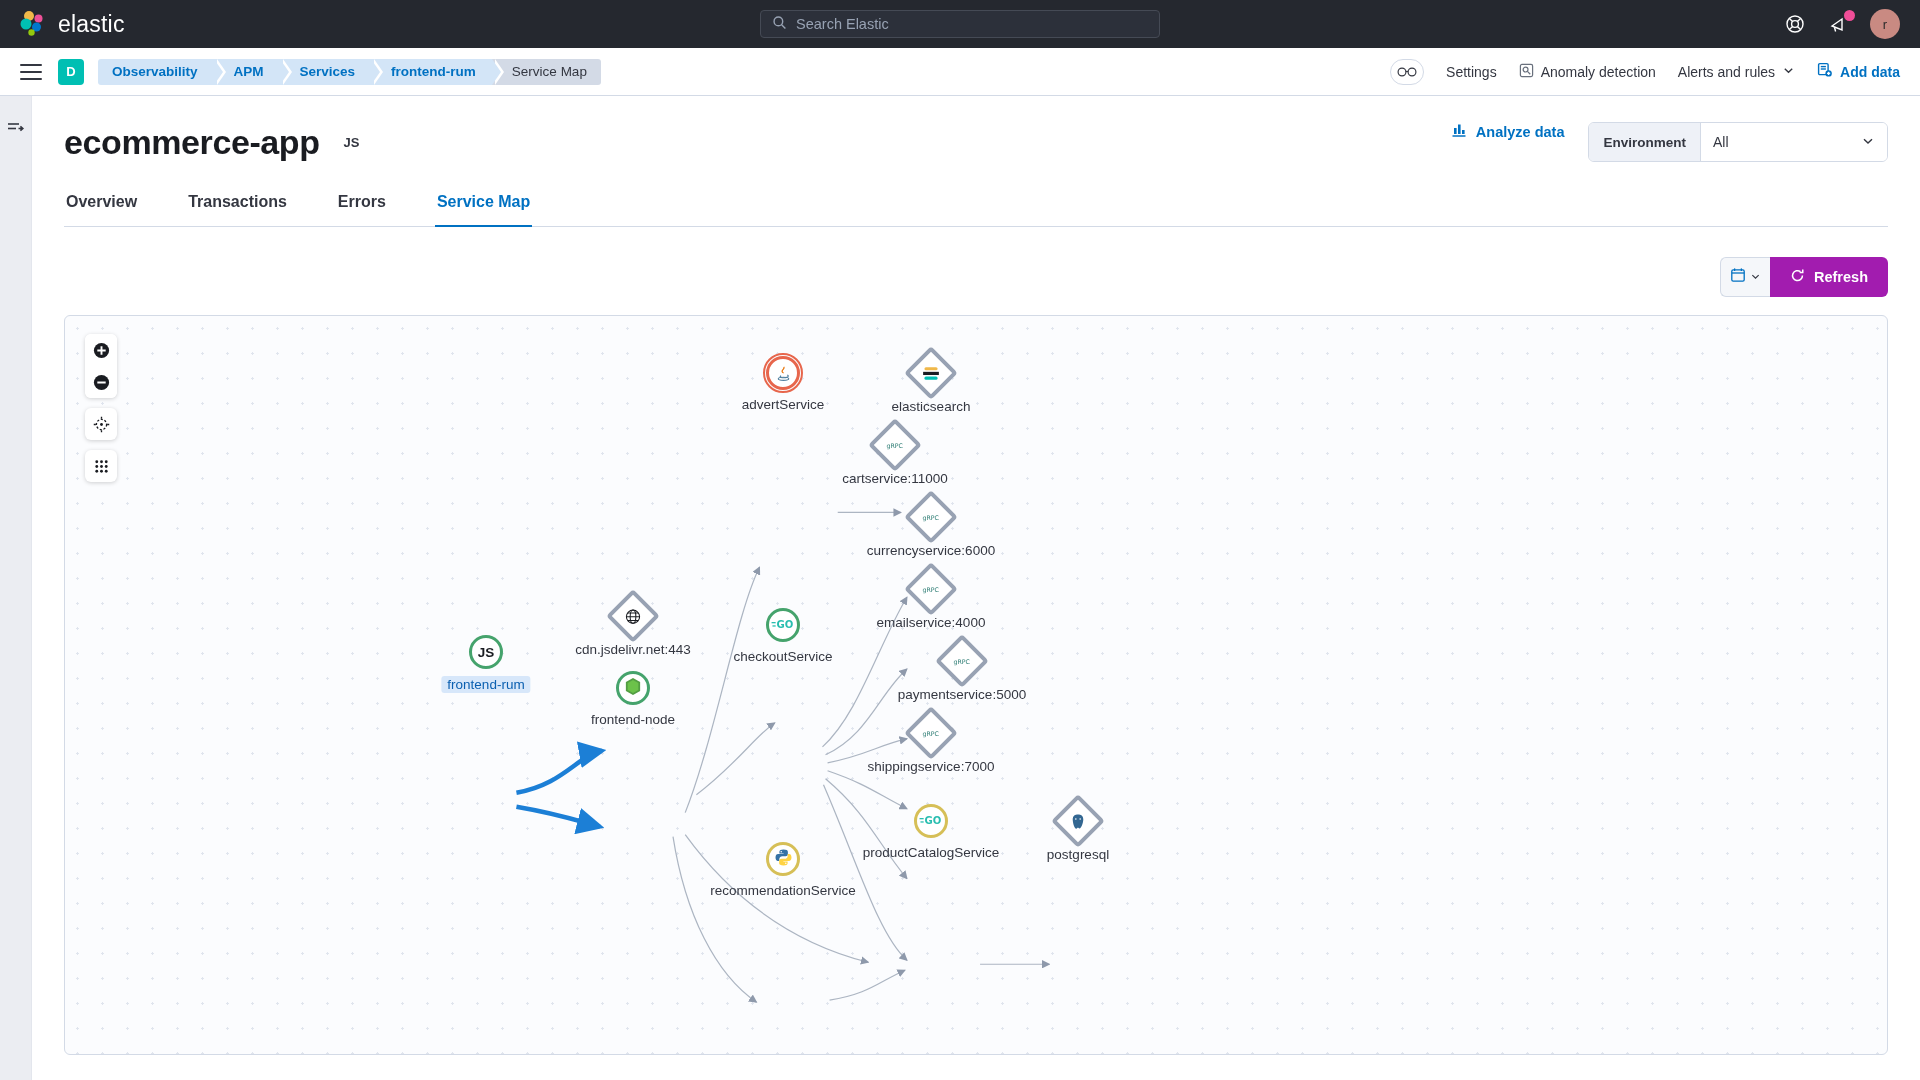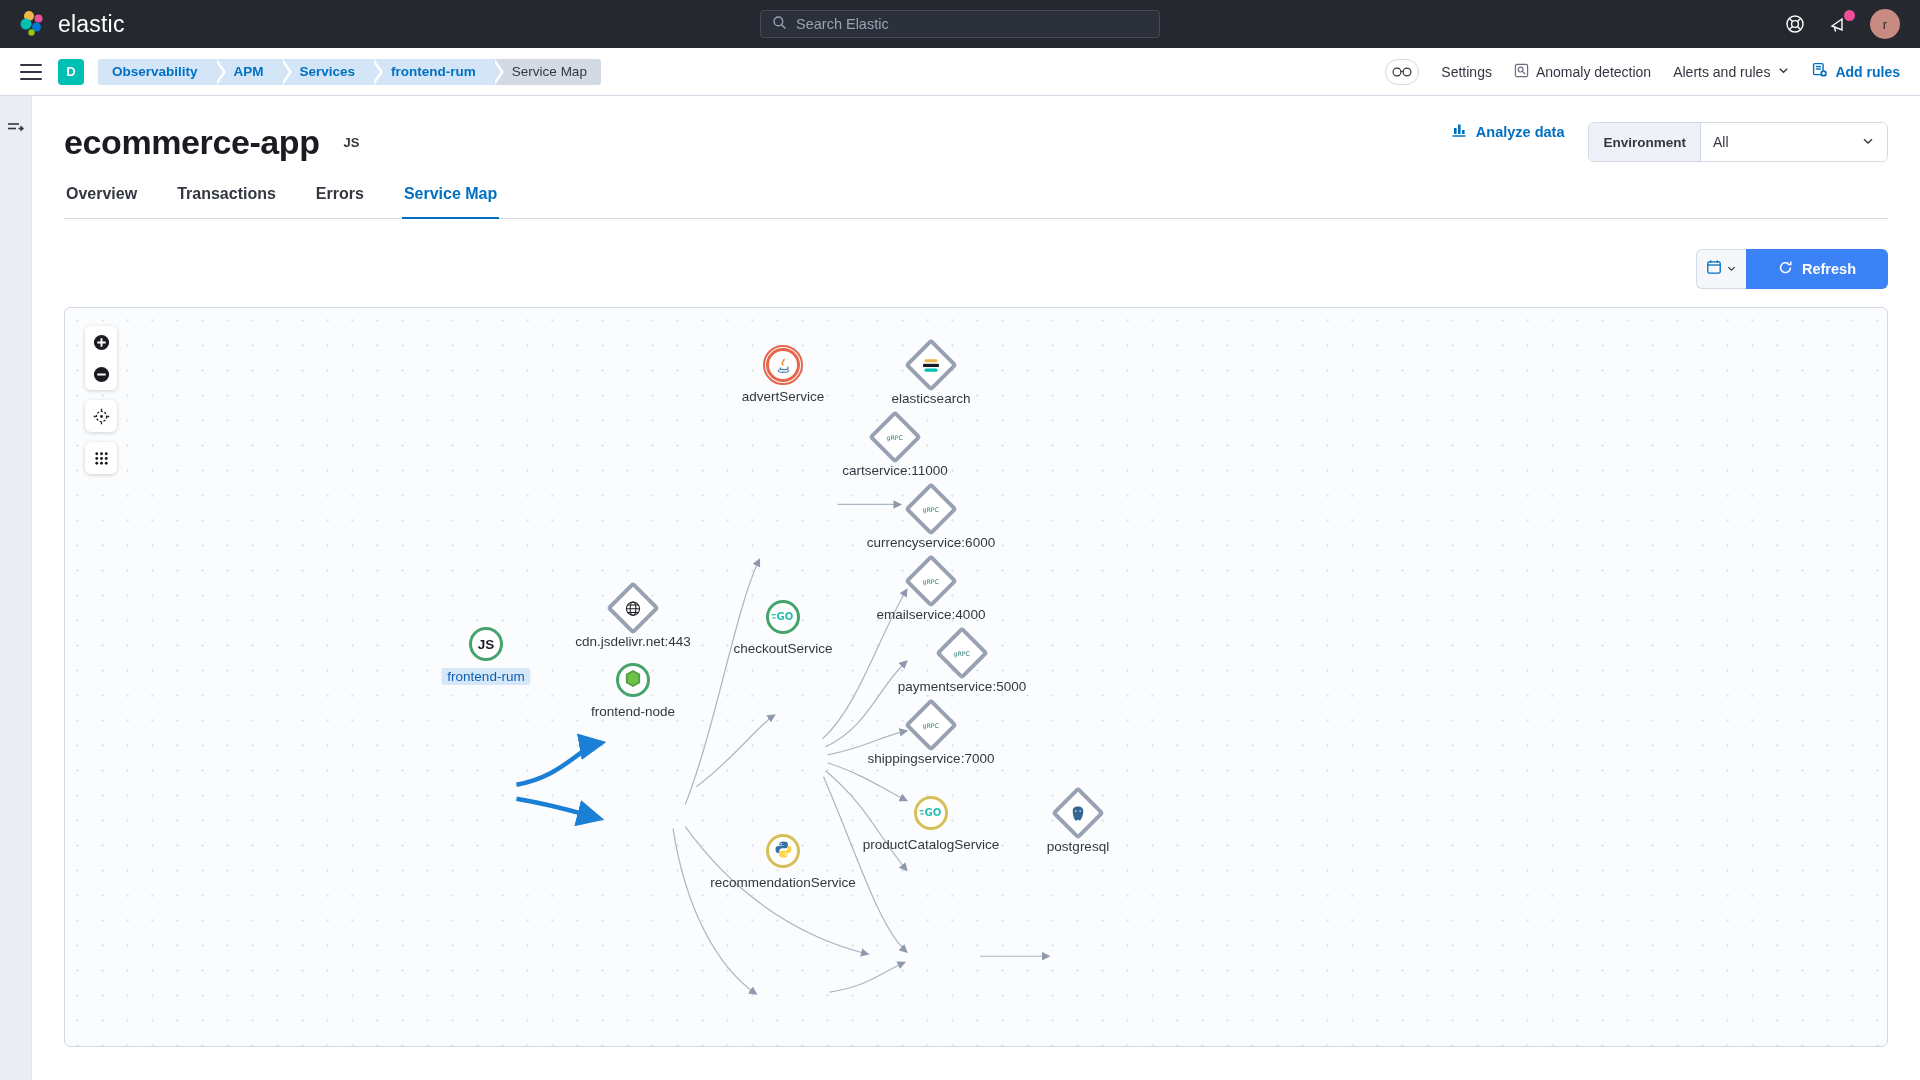--- a/index.html
+++ b/index.html
@@ -104,44 +104,44 @@
   .env-group { display: flex; height: 40px; border: 1px solid #d3dae6; border-radius: 6px; overflow: hidden; }
   .env-label {
     background: #eef1f7; padding: 0 14px; display: flex; align-items: center;
     font-size: 13.5px; font-weight: 700; color: #343741; border-right: 1px solid #d3dae6;
   }
   .env-select {
     width: 186px; display:flex; align-items:center; justify-content: space-between;
     padding: 0 12px; font-size: 14px; color: #343741; cursor: pointer; background: #fff;
   }
 
-  .tabs { display: flex; gap: 36px; margin-top: 18px; border-bottom: 1px solid #d3dae6; }
+  .tabs { display: flex; gap: 47px; margin-top: 26px; border-bottom: 1px solid #d3dae6; }
   .tab {
     font-size: 16px; color: #343741; font-weight: 700;
     padding: 4px 2px 14px; cursor: pointer; border-bottom: 2px solid transparent;
     position: relative; top: 1px;
   }
   .tab.active { color: #0071c2; border-bottom-color: #0071c2; }
 
   .toolbar { display: flex; justify-content: flex-end; margin-top: 30px; }
   .datepicker { display: flex; height: 40px; }
   .dp-left {
     width: 50px; background: #f5f7fa; border: 1px solid #d3dae6; border-right: none;
     border-radius: 6px 0 0 6px; display: flex; align-items: center; justify-content: center; gap: 4px;
     cursor: pointer;
   }
   .dp-range {
     background: #fff; border: 1px solid #d3dae6; border-right: none;
     display: flex; align-items: center; gap: 10px; padding: 0 16px;
     font-size: 14px; color: #343741; cursor: pointer; white-space: nowrap;
   }
   .refresh-btn {
-    background: #3b82f6; color: #fff; font-size: 14.5px; font-weight: 700;
+    background: #a21caf; color: #fff; font-size: 14.5px; font-weight: 700;
     border-radius: 0 6px 6px 0; display: flex; align-items: center; gap: 9px;
-    padding: 0 32px; cursor: pointer;
+    padding: 0 20px; cursor: pointer;
   }
 
   
   .map-wrap {
     margin-top: 18px; height: 740px;
     border: 1px solid #d3dae6; border-radius: 6px; overflow: hidden;
     background: #fbfcfe; position: relative; padding-left: 48px;
   }
   .map-dots {
     position: absolute; inset: 0;
@@ -283,21 +283,21 @@
       <span>
         <svg width="16" height="16" viewBox="0 0 16 16" fill="none" stroke="#0071c2" stroke-width="1.4">
           <rect x="1.6" y="1.6" width="9.5" height="11" rx="1.2"></rect>
             <line x1="3.8" y1="4.6" x2="8.9" y2="4.6"></line>
             <line x1="3.8" y1="7" x2="8.9" y2="7"></line>
           <circle cx="11.6" cy="11.4" r="3.2" fill="#0071c2" stroke="none"></circle>
           <line x1="11.6" y1="9.8" x2="11.6" y2="13" stroke="#fff"></line>
             <line x1="10" y1="11.4" x2="13.2" y2="11.4" stroke="#fff"></line>
         </svg>
       </span>
-      <span>Add rules</span>
+      <span>Add data</span>
     </span>
   </div>
 </div>
 
 <div class="page">
   <div class="collapse-rail">
     <div class="collapse-btn">
       <svg width="20" height="16" viewBox="0 0 20 16" fill="none" stroke="#343741" stroke-width="1.6">
         <line x1="2" y1="5" x2="13" y2="5"></line>
           <line x1="2" y1="9.5" x2="10" y2="9.5"></line>

